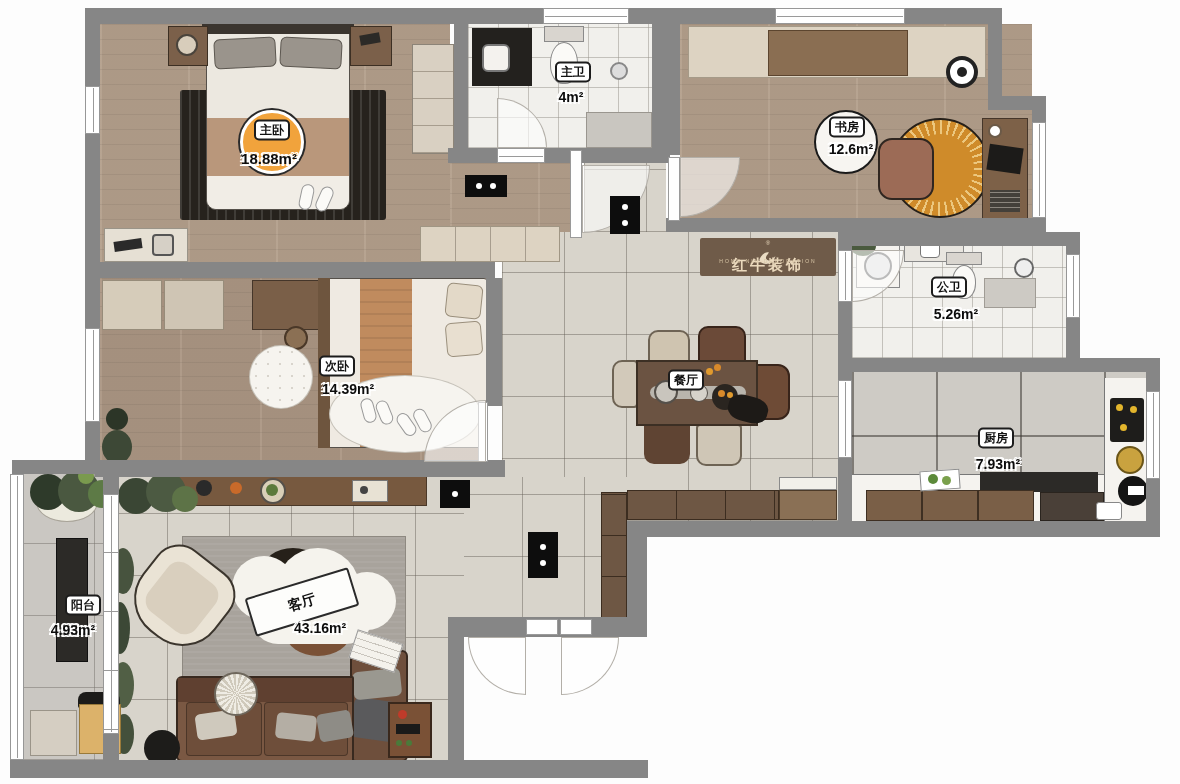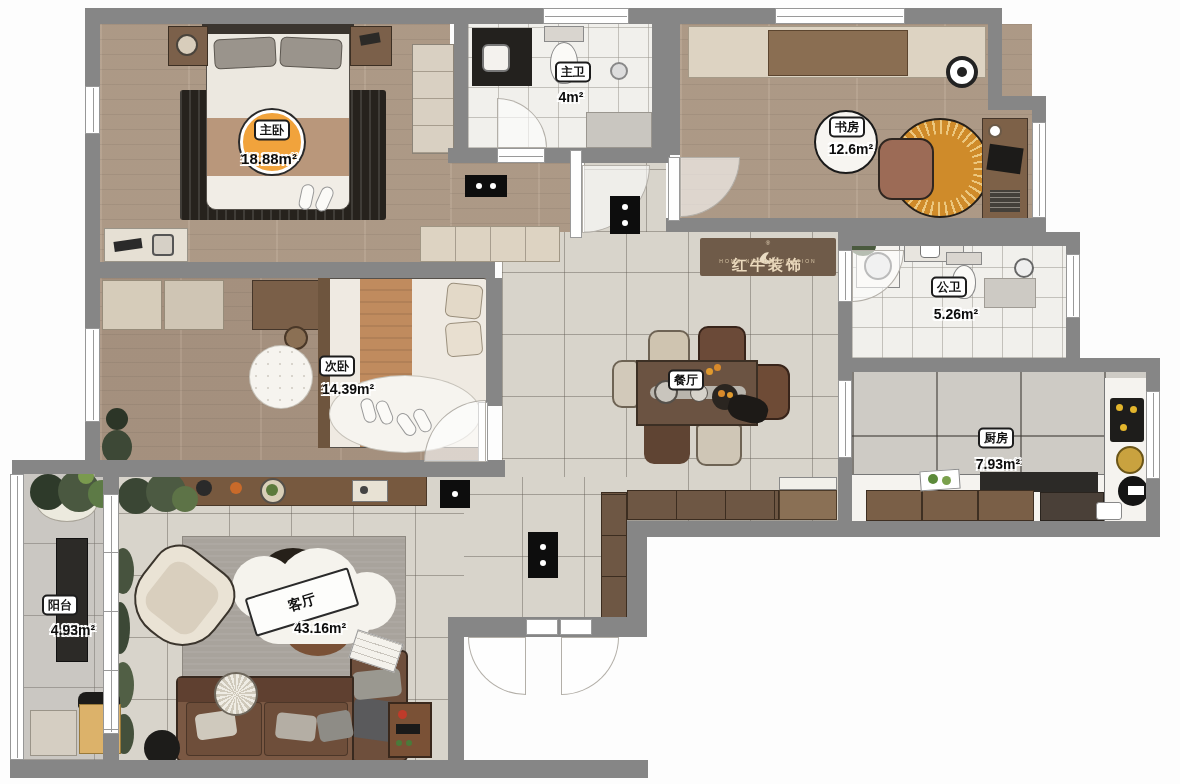--- a/index.html
+++ b/index.html
@@ -306,19 +306,19 @@
   <span class="area" style="left:956px;top:314px;">5.26m²</span>
 
   <span class="pill" style="left:337px;top:366px;">次卧</span>
   <span class="area" style="left:348px;top:389px;">14.39m²</span>
 
   <span class="pill" style="left:686px;top:380px;">餐厅</span>
 
   <span class="pill" style="left:996px;top:438px;">厨房</span>
   <span class="area" style="left:998px;top:464px;">7.93m²</span>
 
-  <span class="pill" style="left:60px;top:605px;text-align:right;">阳台</span>
+  <span class="pill" style="left:83px;top:605px;text-align:right;">阳台</span>
   <span class="area" style="left:73px;top:630px;">4.93m²</span>
 
   <span style="left:302px;top:603px;transform:translate(-50%,-50%) rotate(-17deg);font-size:14px;font-weight:700;color:#111;">客厅</span>
   <span class="area" style="left:320px;top:628px;">43.16m²</span>
 
 </div>
 
 </body></html>

